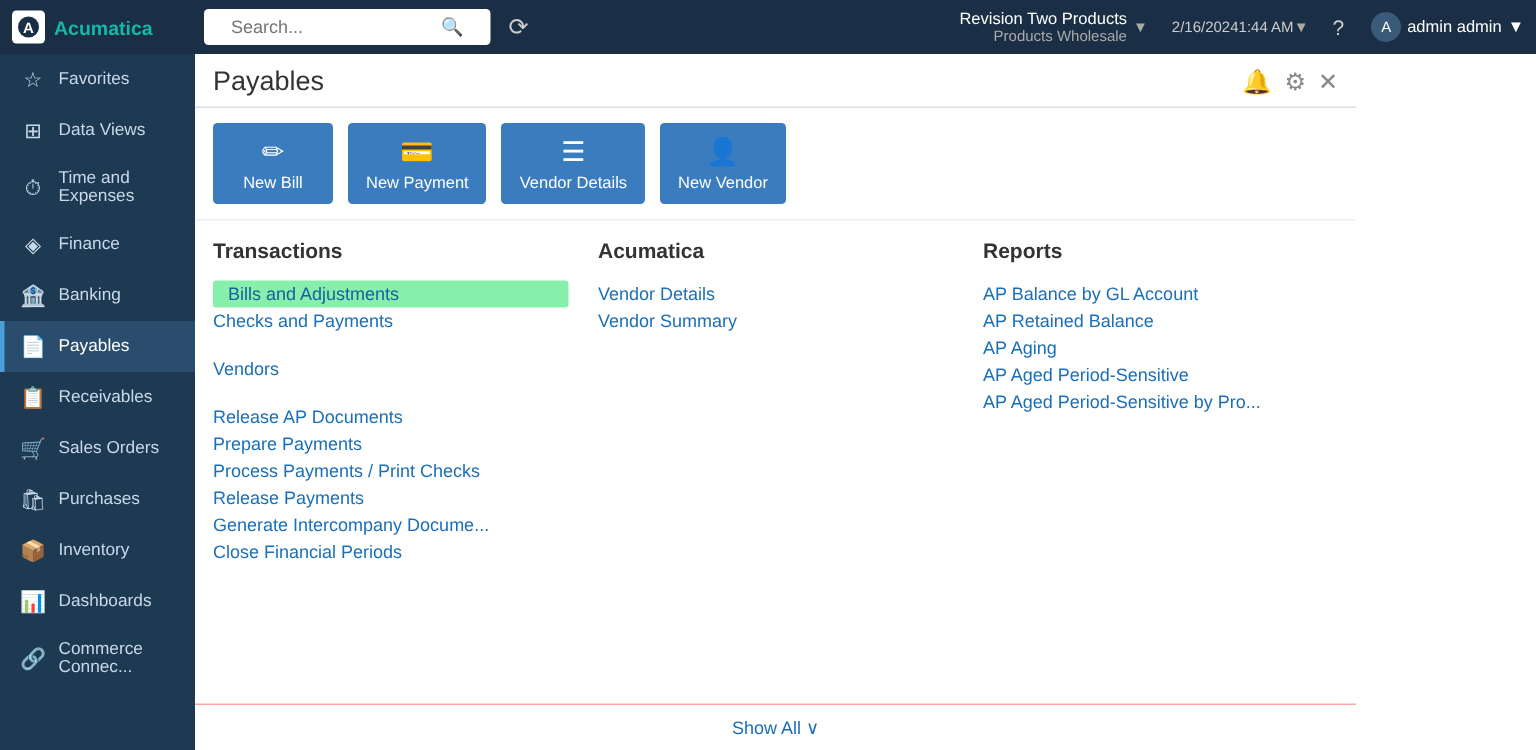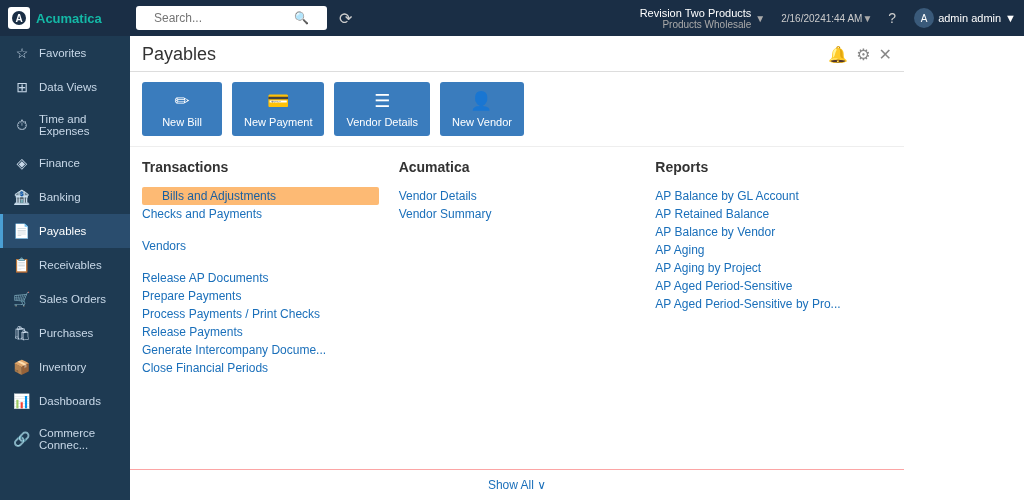--- a/index.html
+++ b/index.html
@@ -82,21 +82,21 @@
       font-size: 11px; text-align: center; }
     .action-btn .btn-icon { font-size: 18px; }
 
     
     .menu-content { display: flex; padding: 12px 12px; gap: 20px; flex: 1; overflow-y: auto; }
     .menu-col { flex: 1; min-width: 150px; }
     .menu-section-title { font-size: 14px; font-weight: 600; color: #333; margin-bottom: 8px;
       padding-bottom: 4px; }
     .menu-link { display: block; color: #1a6fba; font-size: 12px; padding: 2px 0;
       cursor: pointer; text-decoration: none; }
-    .menu-link.active-link { background: #fdba74; color: #1a5fa0; padding: 2px 20px;
+    .menu-link.active-link { background: #86efac; color: #1a5fa0; padding: 2px 10px;
       border-radius: 2px; display: block; }
     .menu-subsection { margin-bottom: 14px; }
 
     
     .show-all-bar { border-top: 1px solid #fca5a5; padding: 8px; text-align: center;
       color: #1a6fba; font-size: 12px; cursor: pointer; }
   </style>
 </head>
 <body>
 
@@ -251,23 +251,21 @@
               <a class="menu-link">Vendor Details</a>
               <a class="menu-link">Vendor Summary</a>
             </div>
           </div>
 
           <div class="menu-col">
             <div class="menu-subsection">
               <div class="menu-section-title">Reports</div>
               <a class="menu-link">AP Balance by GL Account</a>
               <a class="menu-link">AP Retained Balance</a>
-              <a class="menu-link">AP Balance by Vendor</a>
               <a class="menu-link">AP Aging</a>
-              <a class="menu-link">AP Aging by Project</a>
               <a class="menu-link">AP Aged Period-Sensitive</a>
               <a class="menu-link">AP Aged Period-Sensitive by Pro...</a>
             </div>
           </div>
         </div>
 
         <div class="show-all-bar">
           <span>Show All ∨</span>
         </div>
       </div>

